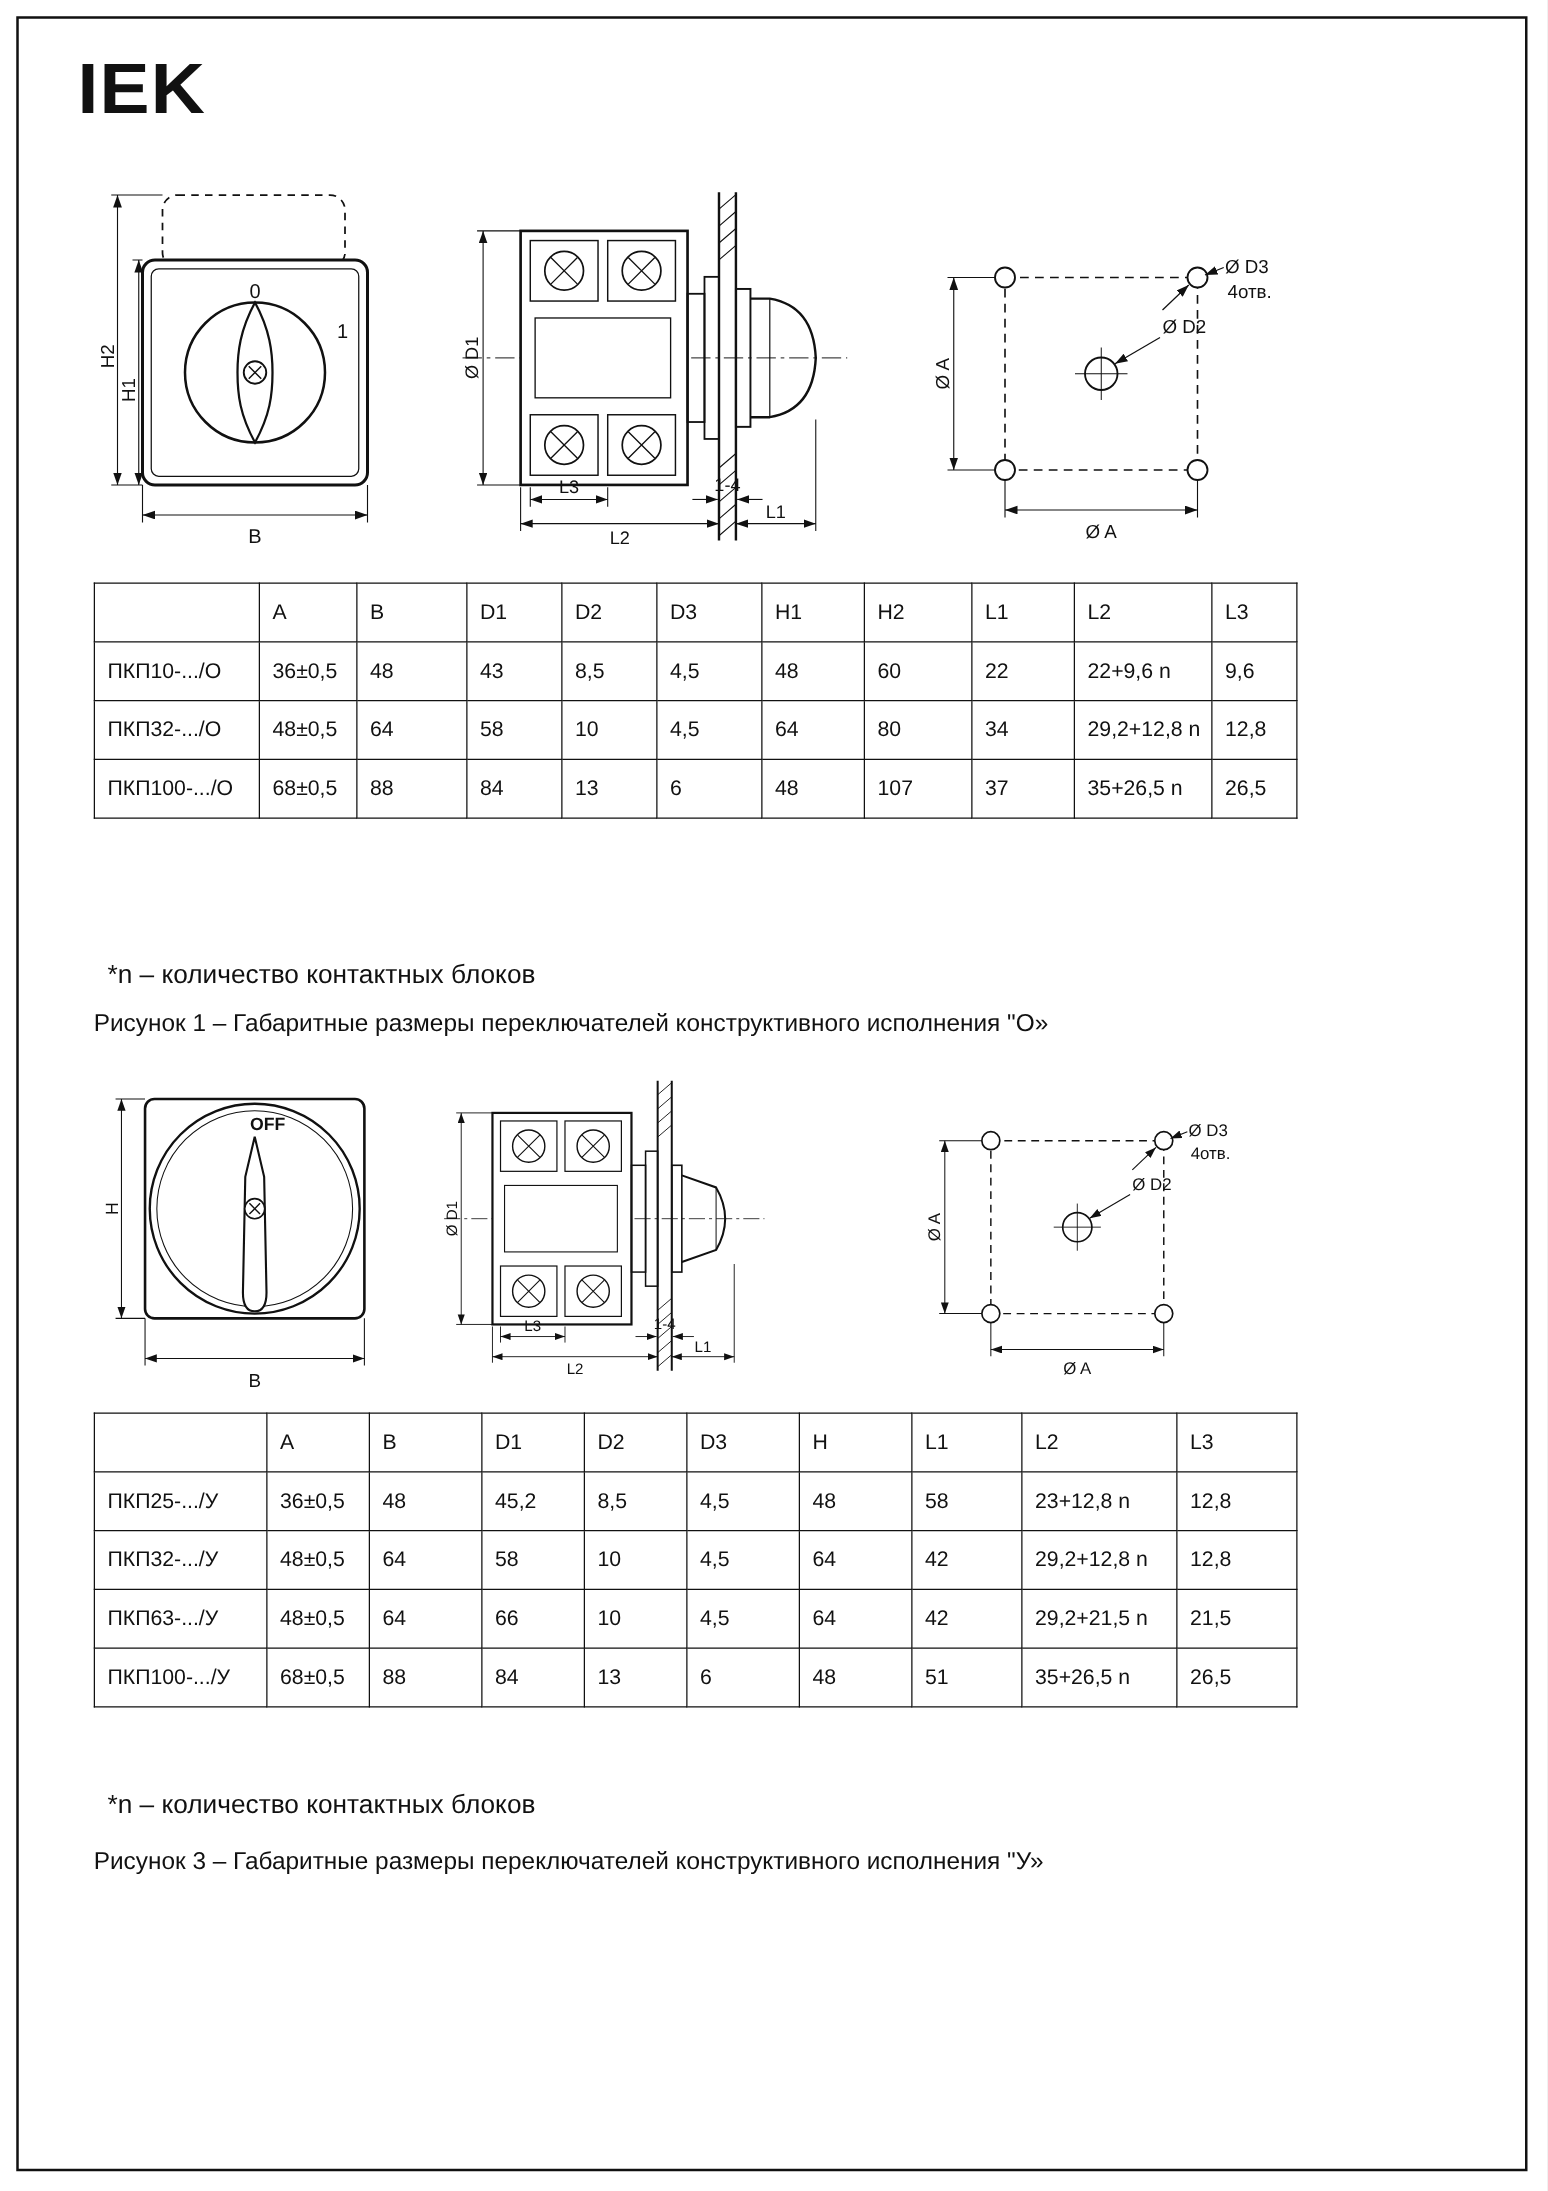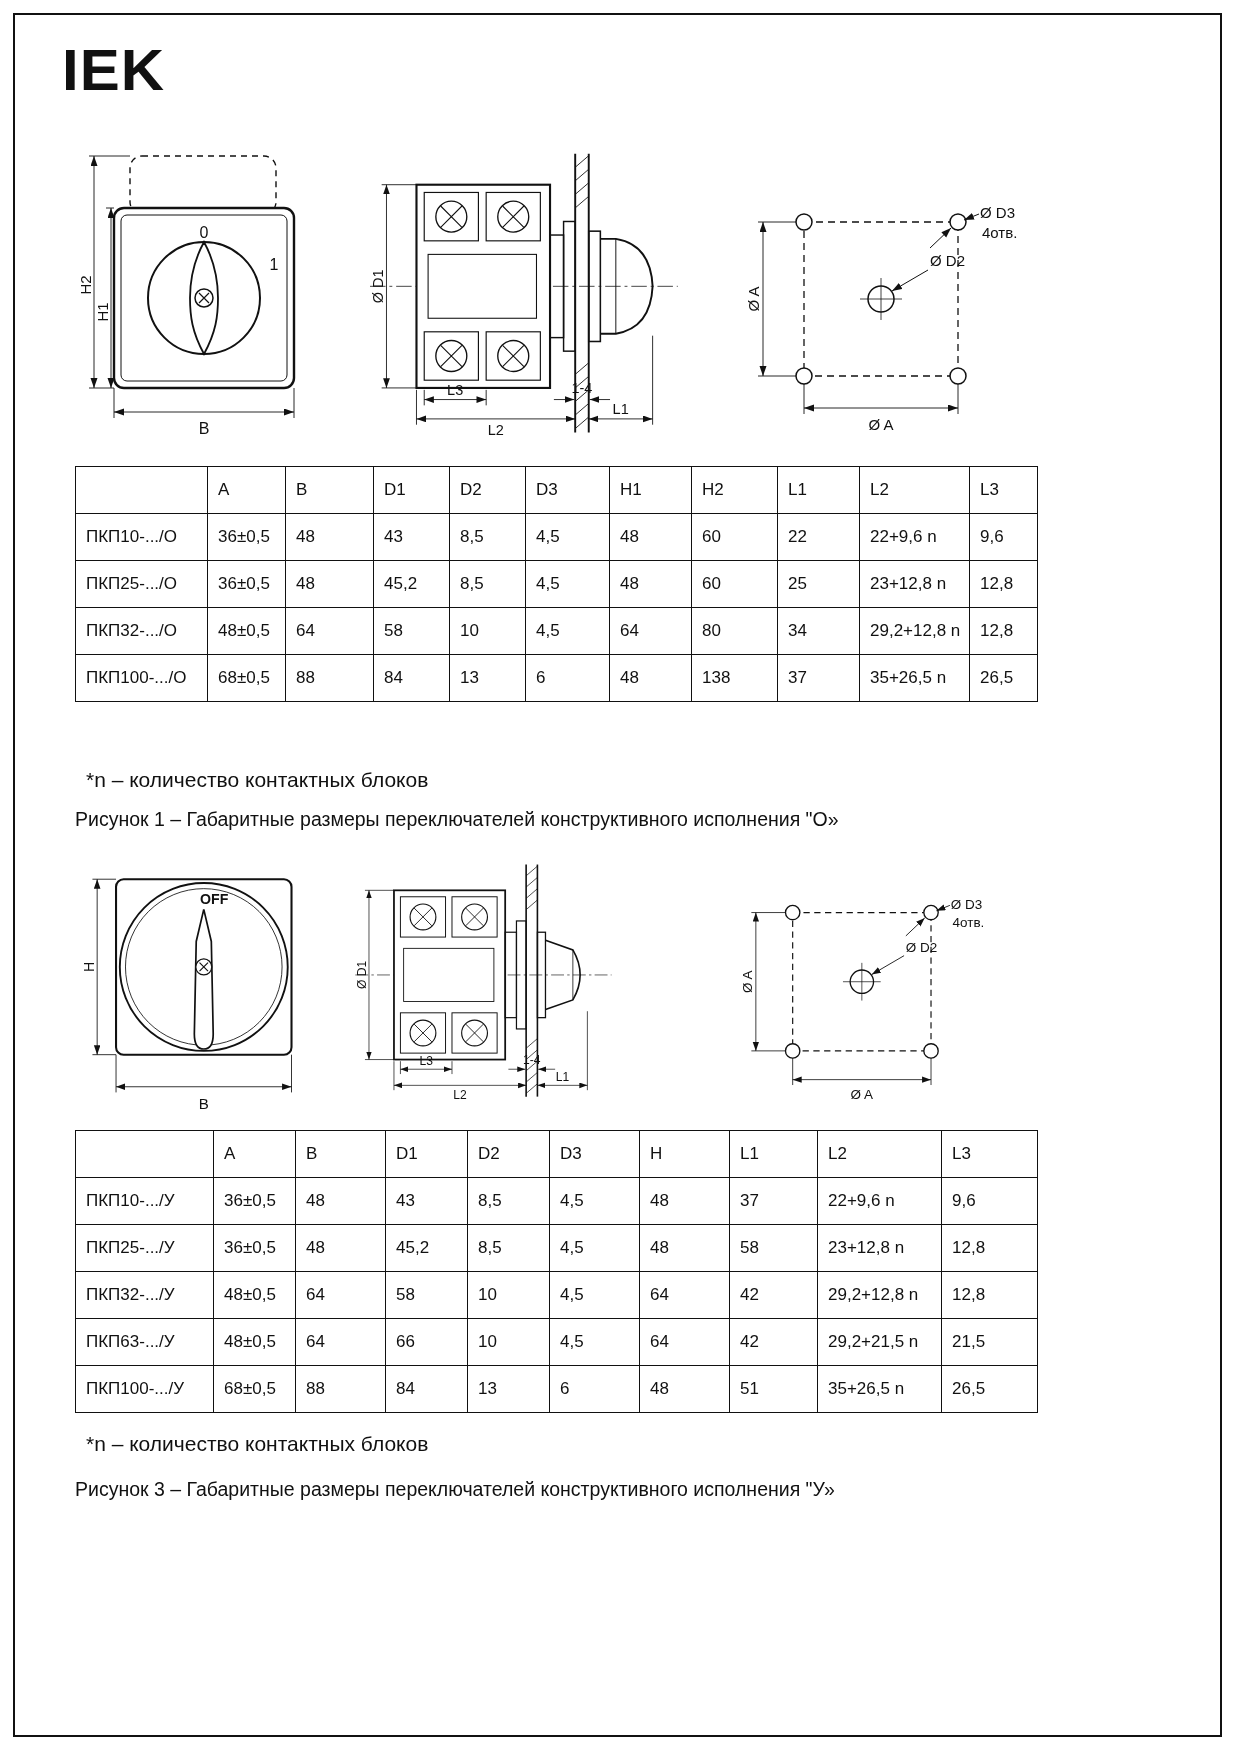--- a/index.html
+++ b/index.html
@@ -173,54 +173,41 @@
           <td>43</td>
           <td>8,5</td>
           <td>4,5</td>
           <td>48</td>
           <td>60</td>
           <td>22</td>
           <td>22+9,6 n</td>
           <td>9,6</td>
         </tr>
         <tr>
-          <td>ПКП25-.../О</td>
-          <td>36±0,5</td>
-          <td>48</td>
-          <td>45,2</td>
-          <td>8,5</td>
-          <td>4,5</td>
-          <td>48</td>
-          <td>60</td>
-          <td>25</td>
-          <td>23+12,8 n</td>
-          <td>12,8</td>
-        </tr>
-        <tr>
           <td>ПКП32-.../О</td>
           <td>48±0,5</td>
           <td>64</td>
           <td>58</td>
           <td>10</td>
           <td>4,5</td>
           <td>64</td>
           <td>80</td>
           <td>34</td>
           <td>29,2+12,8 n</td>
           <td>12,8</td>
         </tr>
         <tr>
           <td>ПКП100-.../О</td>
           <td>68±0,5</td>
           <td>88</td>
           <td>84</td>
           <td>13</td>
           <td>6</td>
           <td>48</td>
-          <td>138</td>
+          <td>107</td>
           <td>37</td>
           <td>35+26,5 n</td>
           <td>26,5</td>
         </tr>
       </tbody>
     </table>
 
   <div class="abs footnote" style="left:86px;top:768px">*n – количество контактных блоков</div>
   <div class="abs caption" style="left:75px;top:808px">Рисунок 1 – Габаритные размеры переключателей конструктивного исполнения "О»</div>
 
@@ -352,32 +339,20 @@
           <th>D2</th>
           <th>D3</th>
           <th>H</th>
           <th>L1</th>
           <th>L2</th>
           <th>L3</th>
         </tr>
       </thead>
       <tbody>
         <tr>
-          <td>ПКП10-.../У</td>
-          <td>36±0,5</td>
-          <td>48</td>
-          <td>43</td>
-          <td>8,5</td>
-          <td>4,5</td>
-          <td>48</td>
-          <td>37</td>
-          <td>22+9,6 n</td>
-          <td>9,6</td>
-        </tr>
-        <tr>
           <td>ПКП25-.../У</td>
           <td>36±0,5</td>
           <td>48</td>
           <td>45,2</td>
           <td>8,5</td>
           <td>4,5</td>
           <td>48</td>
           <td>58</td>
           <td>23+12,8 n</td>
           <td>12,8</td>

